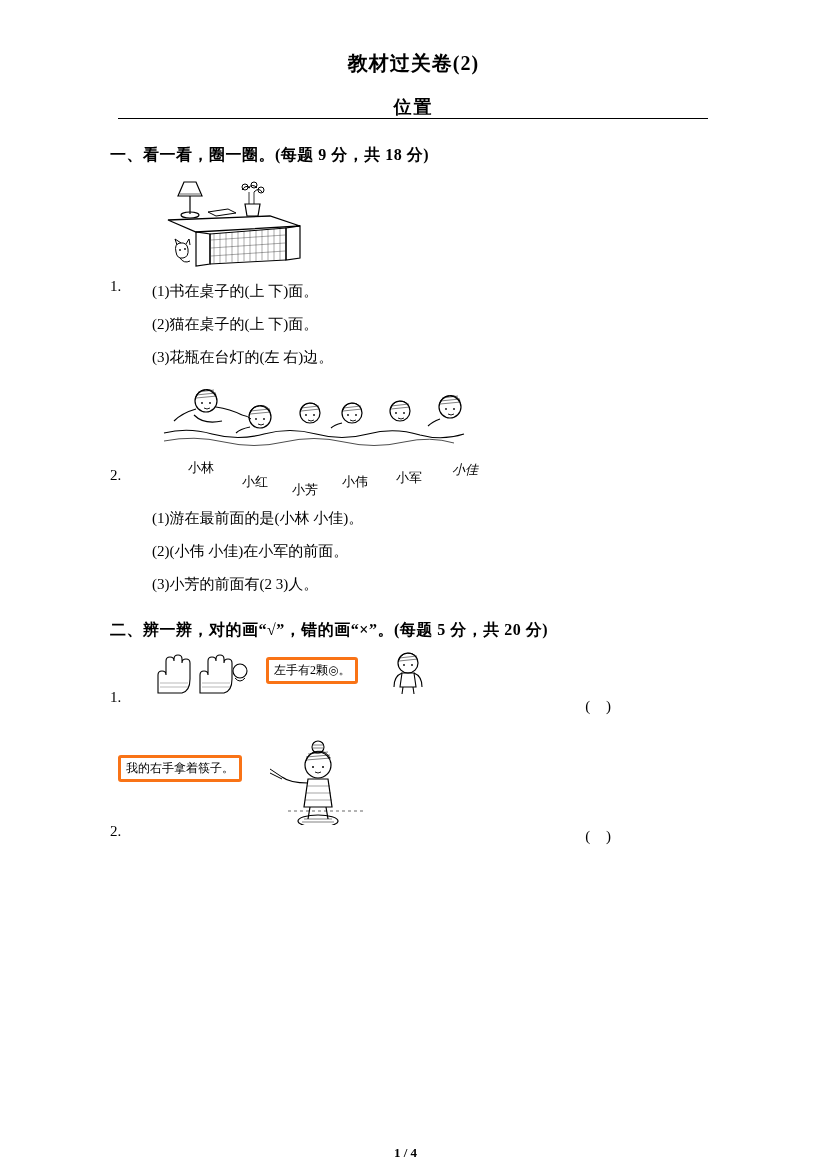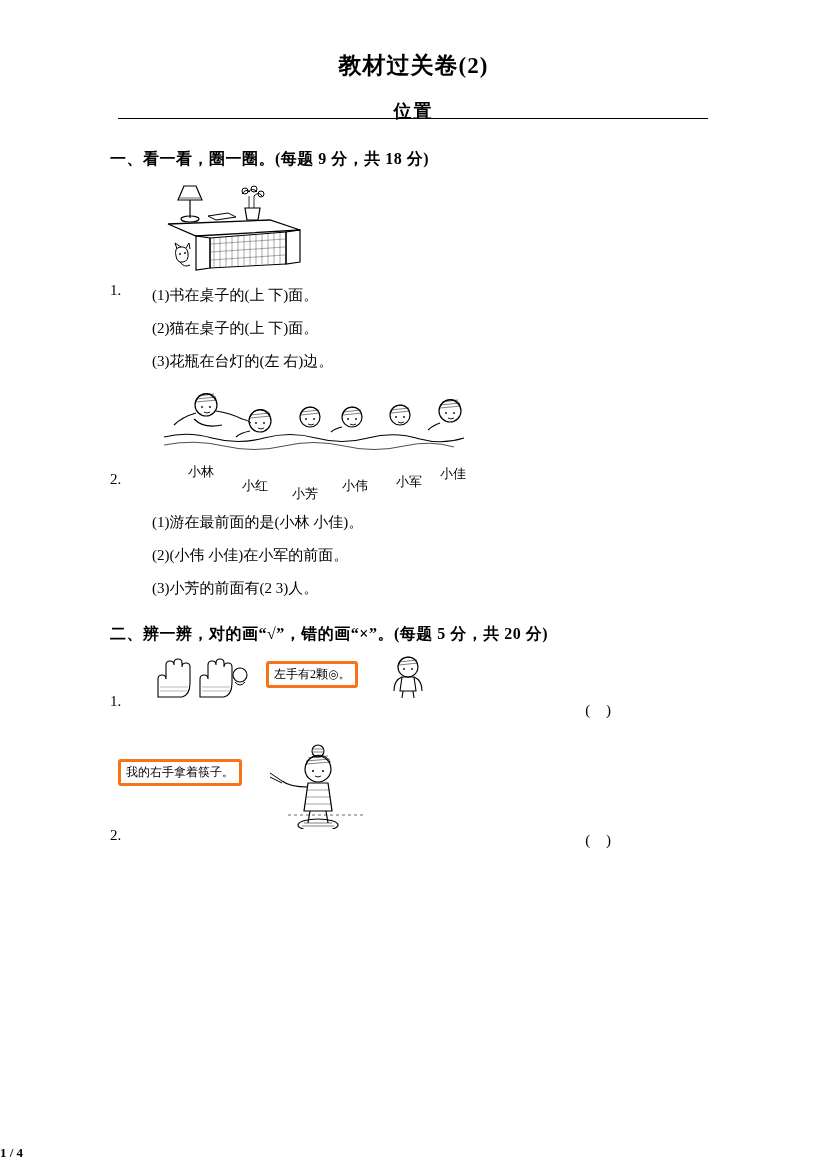--- a/index.html
+++ b/index.html
@@ -25,21 +25,21 @@
   .top-rule {
     position: absolute;
     left: 118px;
     top: 68px;
     width: 590px;
     height: 0;
     border-top: 1px solid #000;
   }
   .doc-title {
     text-align: center;
-    font-size: 23px;
+    font-size: 20px;
     font-weight: bold;
     letter-spacing: 1px;
     margin-top: 50px;
   }
   .doc-subtitle {
     text-align: center;
     font-size: 18px;
     font-weight: bold;
     margin-top: 18px;
     letter-spacing: 2px;
@@ -78,20 +78,21 @@
     right: 18px;
     bottom: 4px;
     font-size: 15px;
     letter-spacing: 6px;
   }
   .footer {
     position: absolute;
     left: 0;
     right: 16px;
     bottom: 58px;
+    text-align: center;
     font-size: 13px;
     font-weight: bold;
   }
   .labels {
     position: relative;
     font-size: 13px;
     height: 22px;
   }
   .labels span {
     position: absolute;
@@ -261,21 +262,21 @@
           <path d="M298 31 q3 2 6 0" fill="none" stroke="#000" stroke-width="0.9"></path>
           <path d="M290 36 q-8 3 -12 7" fill="none" stroke="#000" stroke-width="1.1"></path>
         </g>
       </svg>
       <div class="labels">
         <span style="left:38px; top:-6px;">小林</span>
         <span style="left:92px; top:8px;">小红</span>
         <span style="left:142px; top:16px;">小芳</span>
         <span style="left:192px; top:8px;">小伟</span>
         <span style="left:246px; top:4px;">小军</span>
-        <span style="left:290px; top:-4px;">小佳</span>
+        <span style="left:302px; top:-4px;font-style:italic;">小佳</span>
       </div>
     </div>
     <div class="q-num" style="top:84px;">2.</div>
     <div class="sub-line sub-first" style="margin-top:22px;">(1)游在最前面的是(小林    小佳)。</div>
     <div class="sub-line">(2)(小伟    小佳)在小军的前面。</div>
     <div class="sub-line">(3)小芳的前面有(2    3)人。</div>
   </div>
 
   <div class="section-head">二、辨一辨，对的画“√”，错的画“×”。(每题 5 分，共 20 分)</div>
 

